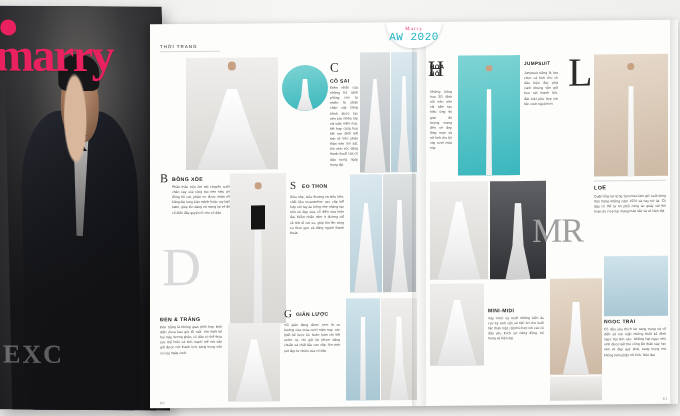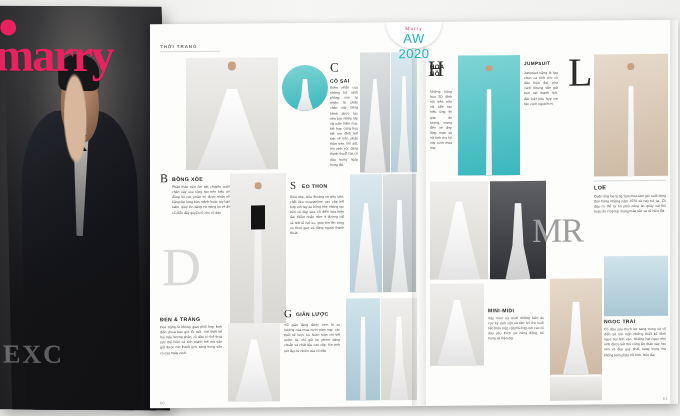--- a/index.html
+++ b/index.html
@@ -253,22 +253,22 @@
   .logo-tab .lt1 {
     display: block;
     margin-top: 4px;
     font-family: "Liberation Serif", serif;
     font-size: 5px;
     color: #e9225f;
     letter-spacing: 1px;
   }
   .logo-tab .lt2 {
     display: block;
-    font-family: Liberation Sans, sans-serif;
-    font-size: 13px;
+    font-family: Liberation Mono, monospace;
+    font-size: 11px;
     color: #20b3c4;
     letter-spacing: 0.5px;
   }
   .rule {
     position: absolute;
     background: #d8d8d8;
     height: 1px;
   }
   .shadow-edge {
     position: absolute;

